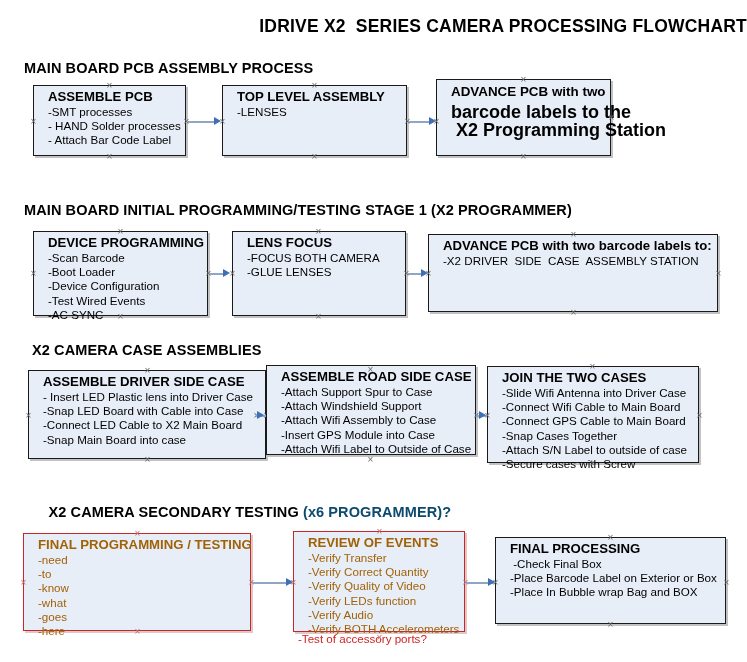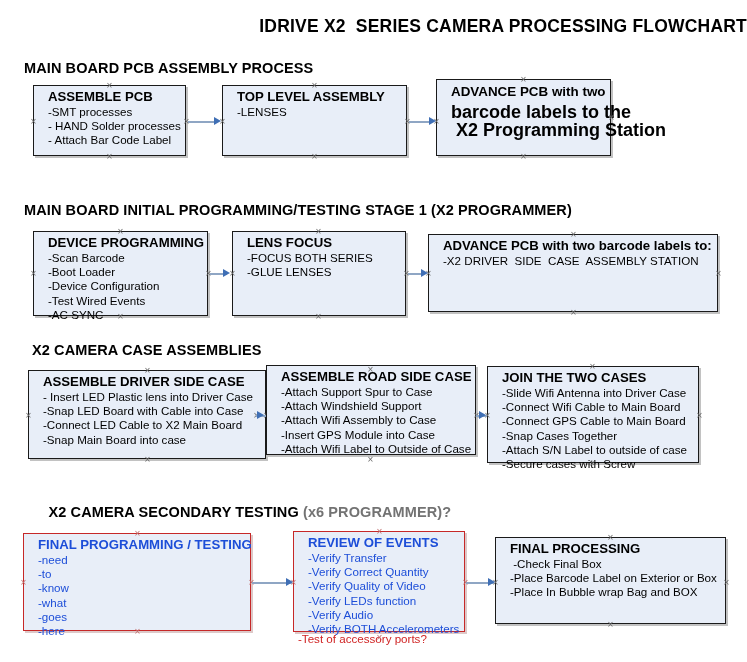--- a/index.html
+++ b/index.html
@@ -32,21 +32,21 @@
     letter-spacing: 0.2px;
     white-space: pre;
   }
 
   .section-title {
     font-size: 14.5px;
     font-weight: bold;
     white-space: pre;
     letter-spacing: 0.1px;
   }
-  .section-title .accent { color: #737373; }
+  .section-title .accent { color: #0c4a6e; }
 
   .node {
     background: #e8eef8;
     border: 1.5px solid #1a1a1a;
     box-sizing: border-box;
     box-shadow: 2px 2px 0 rgba(120,120,120,0.45);
   }
   .node.red {
     border-color: #c62828;
     box-shadow: 2px 2px 0 rgba(170,120,120,0.40);
@@ -60,21 +60,21 @@
     line-height: 15px;
     white-space: pre;
     margin-bottom: 1px;
   }
   .node .line {
     font-size: 11.6px;
     line-height: 14.2px;
     white-space: pre;
   }
   .node.red .title,
-  .node.red .line { color: #1d4ed8; }
+  .node.red .line { color: #a16207; }
   .node.bigtitle .title { font-size: 13.4px; line-height: 18.5px; }
   .node.boldbody .line { font-weight: bold; font-size: 18px; line-height: 18.5px; }
 
   
   .overflow-line {
     font-size: 11.6px;
     line-height: 14.2px;
     white-space: pre;
     color: #d02424;
   }
@@ -168,21 +168,21 @@
     </div>
   </div>
   <div class="abs handle" style="left:116px; top:227px;">×</div>
   <div class="abs handle" style="left:116px; top:312px;">×</div>
   <div class="abs handle" style="left:29px; top:269px;">×</div>
   <div class="abs handle" style="left:204px; top:269px;">×</div>
 
   <div class="abs node" style="left:232px; top:231px; width:174px; height:85px;">
     <div class="body">
       <div class="title">LENS FOCUS</div>
-      <div class="line">-FOCUS BOTH SERIES</div>
+      <div class="line">-FOCUS BOTH CAMERA</div>
       <div class="line">-GLUE LENSES</div>
     </div>
   </div>
   <div class="abs handle" style="left:314px; top:227px;">×</div>
   <div class="abs handle" style="left:314px; top:312px;">×</div>
   <div class="abs handle" style="left:228px; top:269px;">×</div>
   <div class="abs handle" style="left:402px; top:269px;">×</div>
 
   <div class="abs node" style="left:428px; top:234px; width:290px; height:78px;">
     <div class="body">

